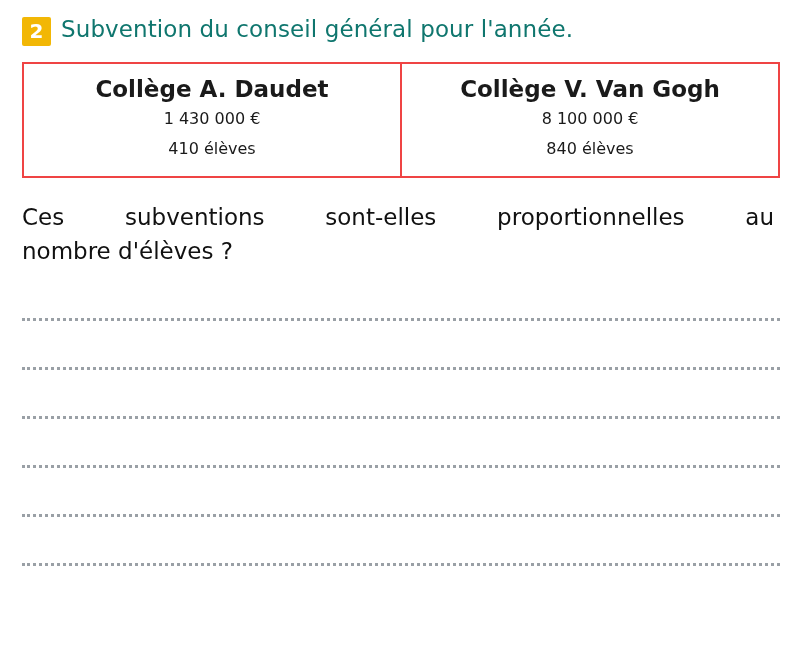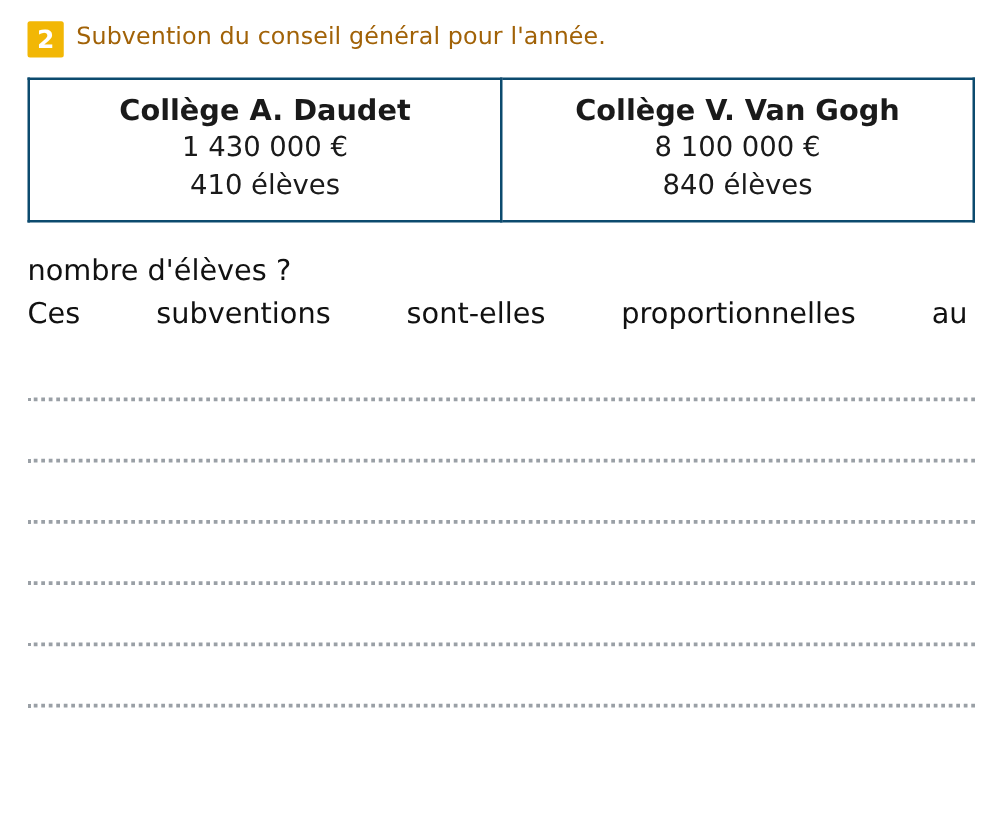--- a/index.html
+++ b/index.html
@@ -35,49 +35,49 @@
     background: #f2b705;
     color: #ffffff;
     font-weight: bold;
     font-size: 20px;
     line-height: 29px;
     text-align: center;
     border-radius: 2px;
     margin-top: 3px;
   }
   .ex-title {
-    font-size: 19px;
+    font-size: 23px;
     line-height: 30px;
-    color: #a16207;
+    color: #0f766e;
     letter-spacing: 0.1px;
   }
 
   
   .table-wrap {
     margin-top: 16px;
   }
   table.data-table {
     width: 758px;
     border-collapse: collapse;
     table-layout: fixed;
   }
   table.data-table td {
-    border: 2px solid #0c4a6e;
+    border: 2px solid #ef4444;
     text-align: center;
     vertical-align: top;
     padding: 10px 6px 12px 6px;
   }
   .cell-name {
     font-size: 23px;
     font-weight: bold;
     line-height: 30px;
     display: block;
   }
   .cell-line {
-    font-size: 22px;
+    font-size: 16px;
     line-height: 30px;
     display: block;
     font-weight: normal;
   }
 
   
   .question {
     margin-top: 22px;
     font-size: 23px;
     line-height: 34px;
@@ -132,22 +132,22 @@
           <span class="cell-name">Collège V. Van Gogh</span>
           <span class="cell-line">8 100 000 €</span>
           <span class="cell-line">840 élèves</span>
         </td>
       </tr>
     </tbody>
       </table>
   </div>
 
   <div class="question">
+    <span class="q-line justified">Ces subventions sont-elles proportionnelles au</span>
     <span class="q-line">nombre d'élèves ?</span>
-    <span class="q-line justified">Ces subventions sont-elles proportionnelles au</span>
   </div>
 
   <div class="answer-lines">
     <div class="dot-line"></div>
     <div class="dot-line"></div>
     <div class="dot-line"></div>
     <div class="dot-line"></div>
     <div class="dot-line"></div>
     <div class="dot-line"></div>
   </div>

